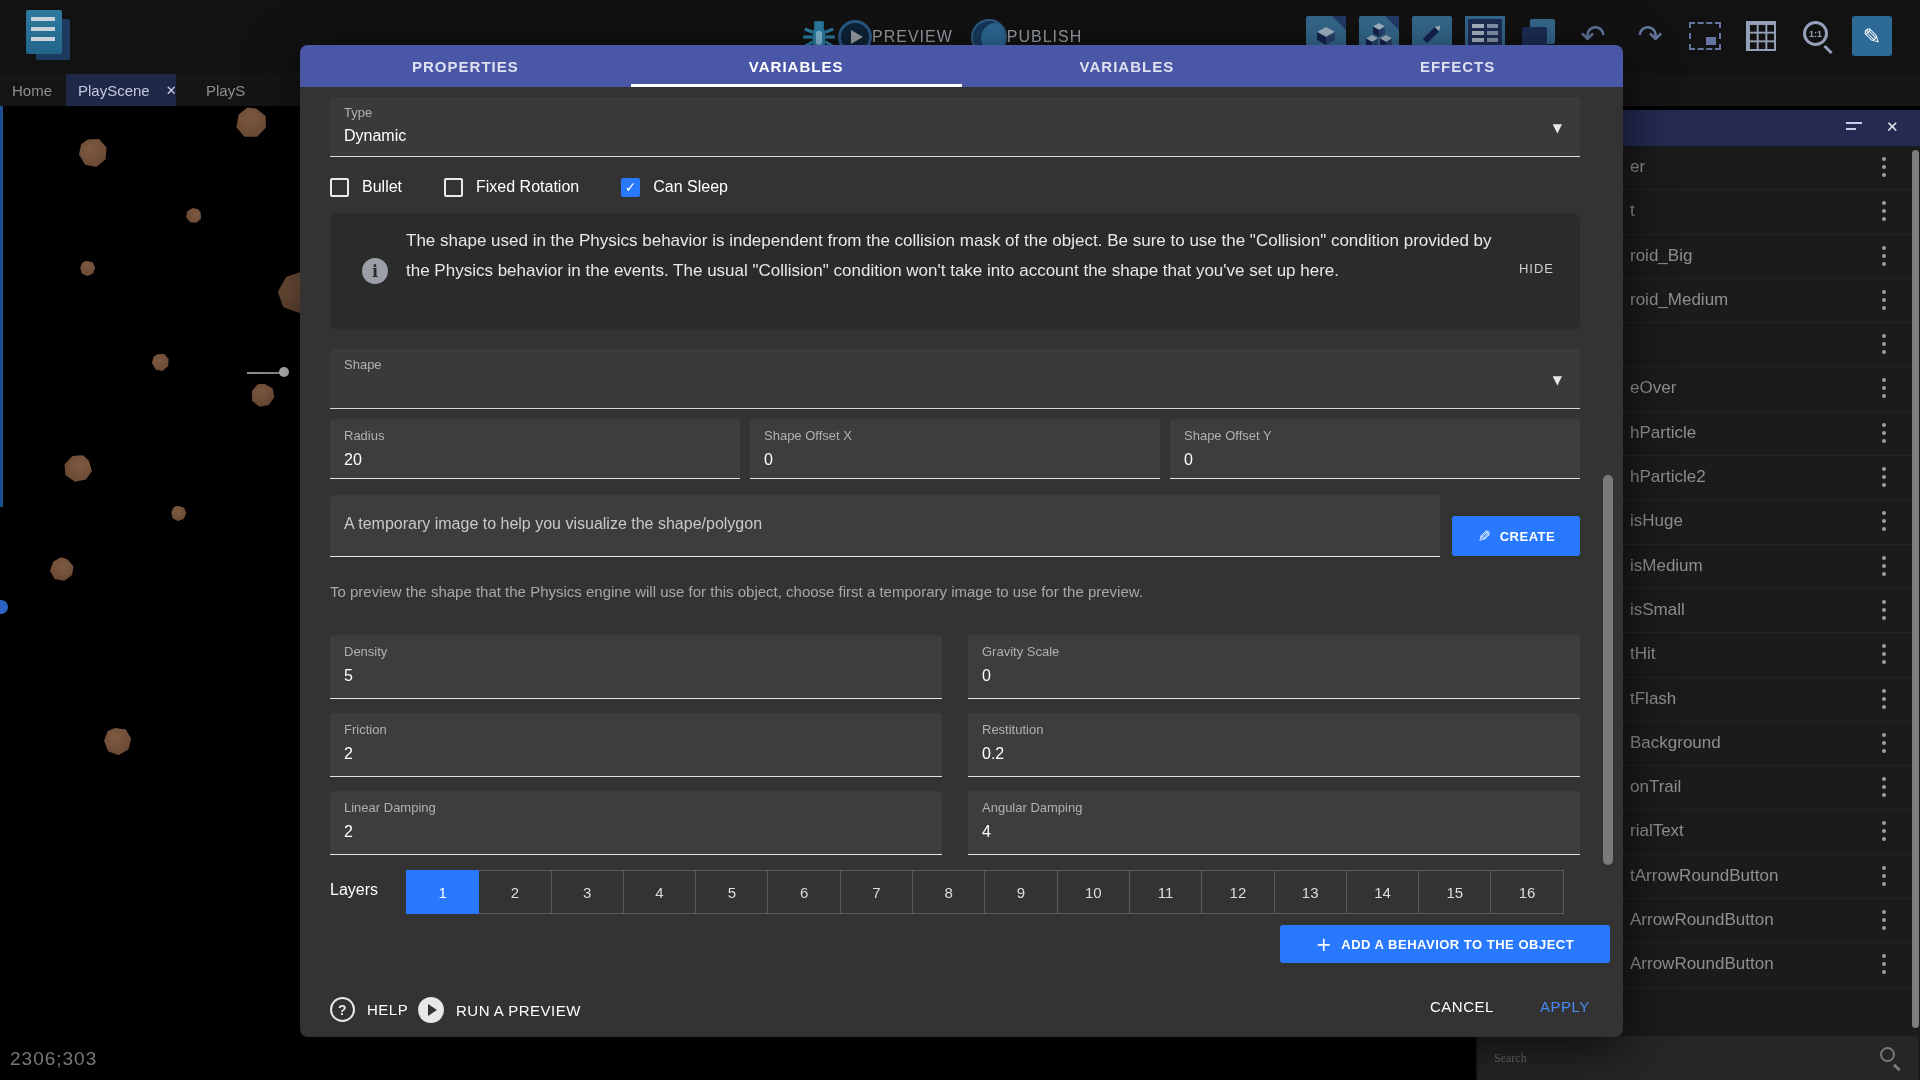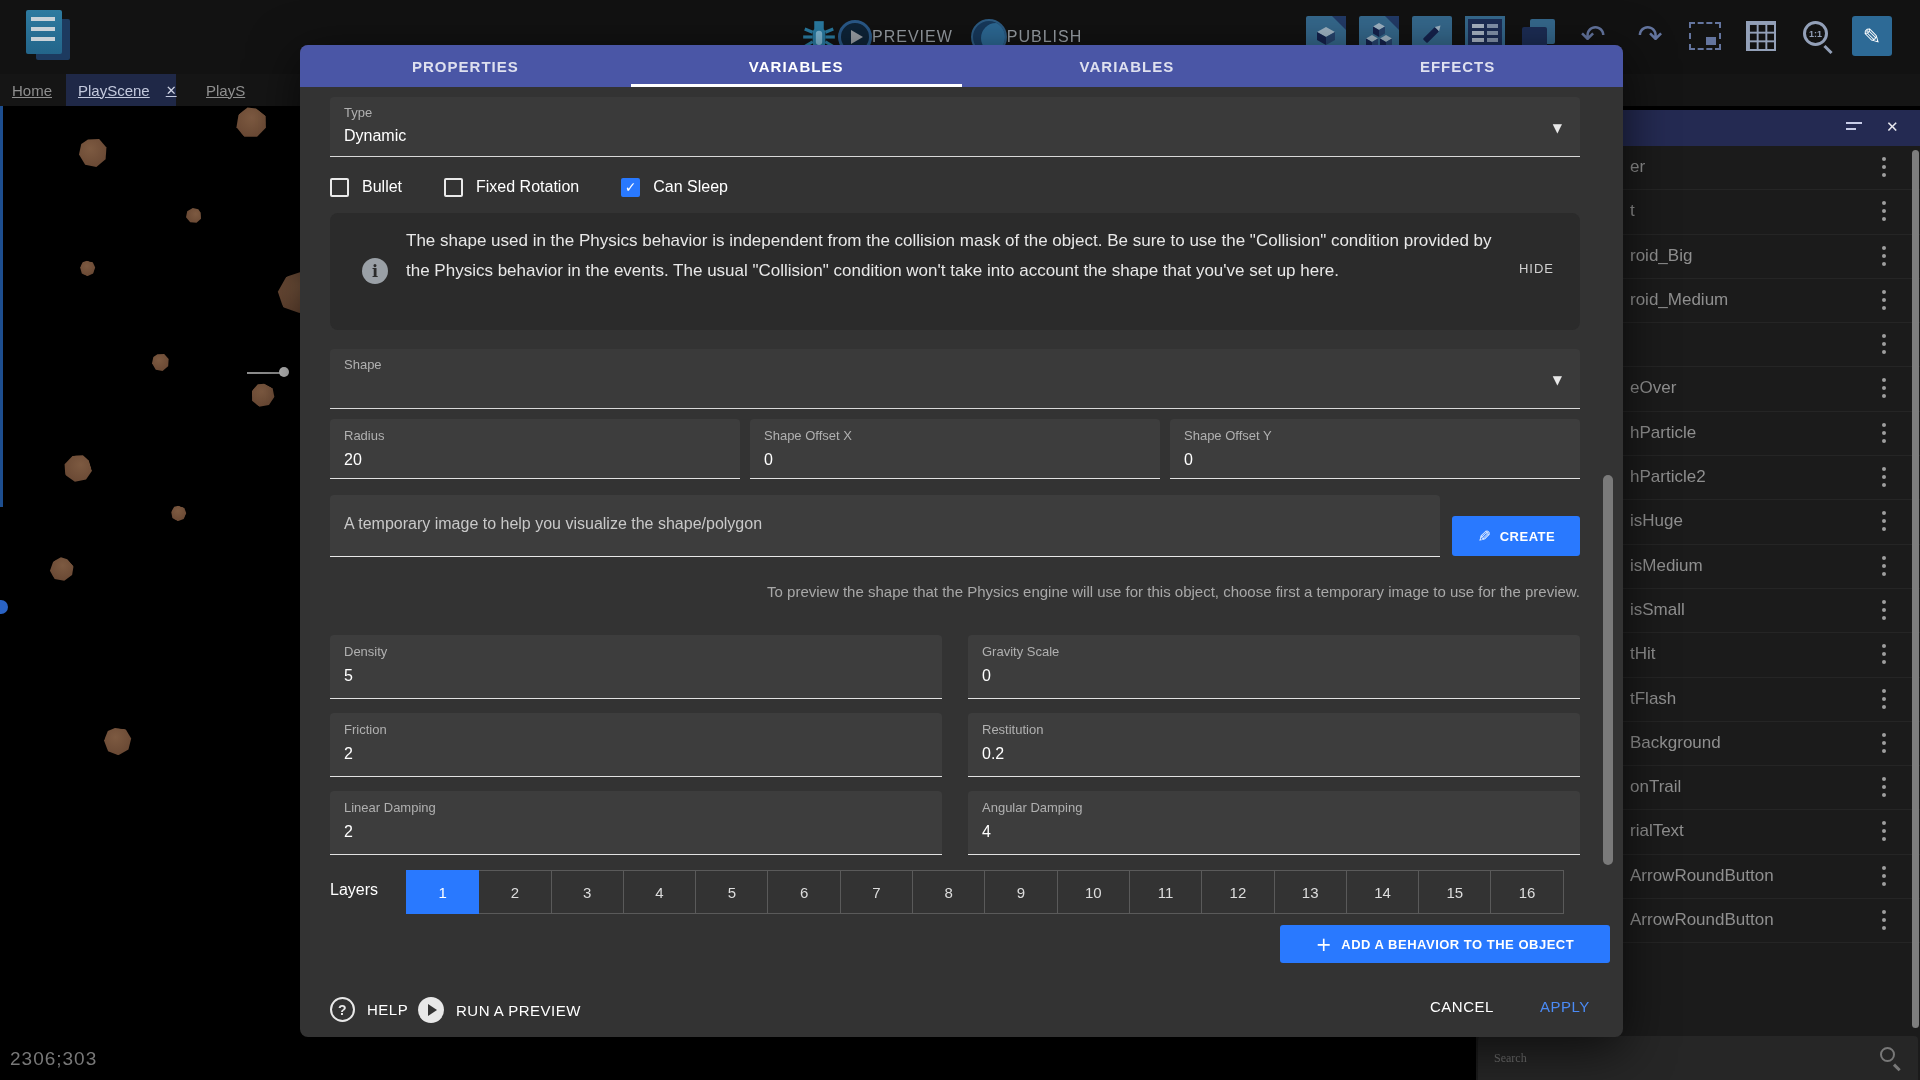--- a/index.html
+++ b/index.html
@@ -32,21 +32,21 @@
               linear-gradient(to bottom, #93a0b8 2px, transparent 2px) 0 0/100% 8.7px; }
 .ico-zoom { position:relative; width:30px; height:30px; margin:0 6px;}
 .ico-zoom .lens { position:absolute; left:0; top:0; width:25px; height:25px; border:3px solid #93a0b8; border-radius:50%;
   color:#93a0b8; font-size:9px; font-weight:bold; display:flex; align-items:center; justify-content:center; }
 .ico-zoom .handle { position:absolute; right:0px; bottom:0px; width:10px; height:3px; background:#93a0b8; transform:rotate(45deg); }
 .pen-tile { width:40px; height:40px; background:#2d6a96; border-radius:3px; color:#fff; font-size:22px;
   font-family:"DejaVu Sans", sans-serif; display:flex; align-items:center; justify-content:center; }
 
 
 #tabbar { position:absolute; left:0; top:74px; width:1920px; height:32px; background:#151515; z-index:3; }
-.etab { position:absolute; top:0; height:32px; display:flex; align-items:center; font-size:15px; color:#8f8f8f;text-decoration:underline; }
+.etab { position:absolute; top:0; height:32px; display:flex; align-items:center; font-size:15px; color:#8f8f8f; }
 .etab.active { background:#1f2847; color:#c3c9dd; }
 .etab .x { margin-left:16px; font-size:13px; color:#cfd4e4; font-family:"DejaVu Sans", sans-serif; }
 
 
 #scene { position:absolute; left:0; top:106px; width:1920px; height:974px; background:#000; z-index:1; overflow:hidden; }
 .asteroid { position:absolute; clip-path:polygon(32% 2%, 72% 0%, 98% 30%, 95% 72%, 62% 100%, 22% 92%, 0% 55%, 8% 18%);
   background:radial-gradient(circle at 40% 35%, #7d5a41, #6b4a35 70%, #5a3e2c); }
 .scene-edge-line { position:absolute; left:0; top:0; width:3px; height:401px; background:#1d4e8f; }
 .scene-edge-dot { position:absolute; left:-6px; top:494px; width:14px; height:14px; border-radius:50%; background:#2a63c4; }
 .probe-line { position:absolute; left:247px; top:266px; width:36px; height:2px; background:#8d8d8d; }
@@ -110,21 +110,21 @@
 
 #tempimg { position:absolute; left:30px; top:450px; width:1110px; height:62px; background:#3d3d3d;
   border-radius:4px 4px 0 0; border-bottom:1px solid #e8e8e8; }
 #tempimg input { position:absolute; left:14px; top:20px; width:1050px; border:0; outline:0; background:transparent;
   color:#c9c9c9; font-size:16px; font-family:"Liberation Sans",sans-serif; }
 #tempimg input::placeholder { color:#c9c9c9; }
 .blue-btn { position:absolute; background:#2979ff; border-radius:3px; color:#fff; font-size:13px; font-weight:bold;
   letter-spacing:.5px; display:flex; align-items:center; justify-content:center; gap:9px; }
 #create-btn { left:1152px; top:471px; width:128px; height:40px; }
 #create-btn .brush { font-family:"DejaVu Sans",sans-serif; font-size:16px; font-weight:normal; transform:scaleX(-1); }
-#hint { position:absolute; left:30px; top:538px; width:1250px; text-align:right; color:#a8a8a8; font-size:15px; }
+#hint { position:absolute; left:30px; top:538px; width:1250px; text-align:left; color:#a8a8a8; font-size:15px; }
 
 #layersrow { position:absolute; left:30px; top:822px; width:1250px; height:50px; }
 #layersrow .llabel { position:absolute; left:0; top:14px; color:#fff; font-size:16px; }
 #layerbtns { position:absolute; left:77px; top:3px; display:flex; }
 .layerbtn { width:73.3px; height:44px; border:1px solid #5a5a5a; margin-left:-1px; display:flex; align-items:center;
   justify-content:center; color:#ddd; font-size:15px; background:transparent; }
 .layerbtn.selected { background:#2979ff; border-color:#2979ff; color:#fff; z-index:1; }
 
 #addbhv-btn { left:980px; top:880px; width:330px; height:38px; }
 #addbhv-btn .plus { font-size:19px; font-weight:normal; font-family:"DejaVu Sans",sans-serif; }
@@ -408,20 +408,28 @@
 
         <div class="prow">
           <span class="plabel">rialText</span>
           <span class="kebab">
             <i></i>
             <i></i>
             <i></i>
           </span>
         </div>
 
+        <div class="prow">
+          <span class="plabel">tArrowRoundButton</span>
+          <span class="kebab">
+            <i></i>
+            <i></i>
+            <i></i>
+          </span>
+        </div>
 
         <div class="prow">
           <span class="plabel">ArrowRoundButton</span>
           <span class="kebab">
             <i></i>
             <i></i>
             <i></i>
           </span>
         </div>
 

